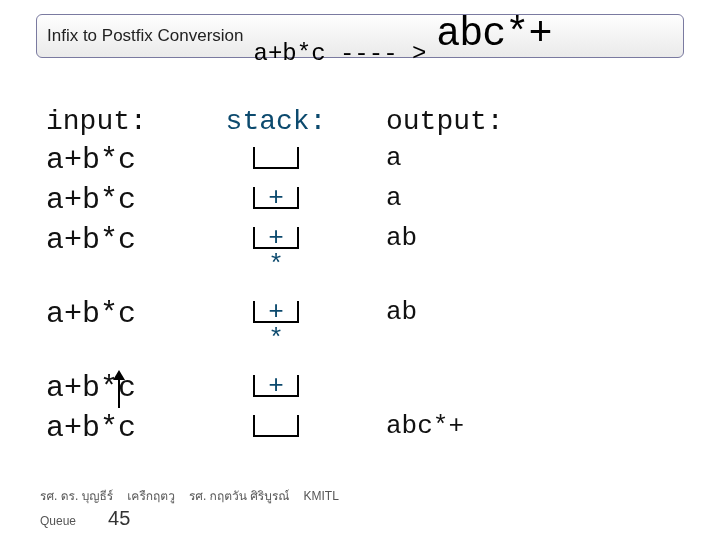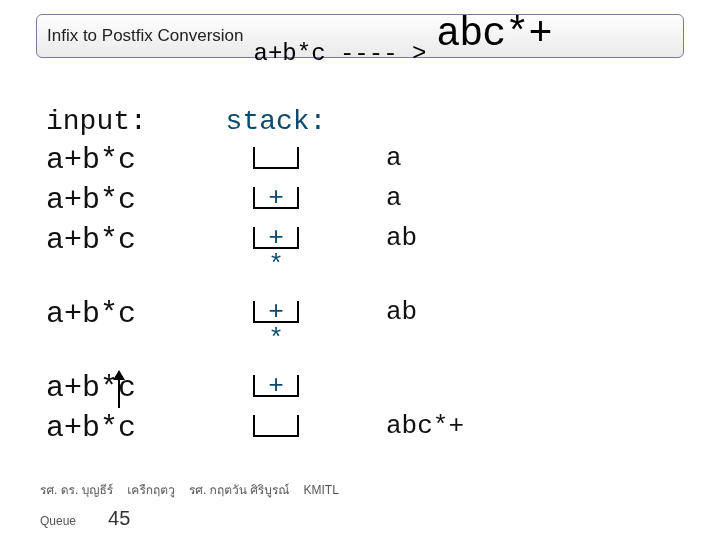--- a/index.html
+++ b/index.html
@@ -94,21 +94,21 @@
   }
   .footer-top {
     display: flex;
     gap: 14px;
     align-items: baseline;
   }
   .footer-bottom {
     display: flex;
     gap: 32px;
     align-items: baseline;
-    margin-top: 8px;
+    margin-top: 2px;
   }
   .pgnum {
     font-size: 20px;
     color: #333;
     font-family: Arial, sans-serif;
     text-align: center;
   }
 </style>
 </head>
 <body>
@@ -117,20 +117,21 @@
   <span class="header-small">Infix to Postfix Conversion</span>
   <span class="header-mono-sm">a+b*c  ---- &gt;</span>
   <span class="header-mono-big">abc*+</span>
 </div>
 
 <div class="content">
 
   <div class="row">
     <div class="col-input hdr">input:</div>
     <div class="col-stack hdr">stack:</div>
+    <div class="col-output hdr">output:</div>
   </div>
 
   <div class="row">
     <div class="col-input">a+b*c</div>
     <div class="col-stack">
       <span class="stackbox"></span>
     </div>
     <div class="col-output">a</div>
   </div>
 

